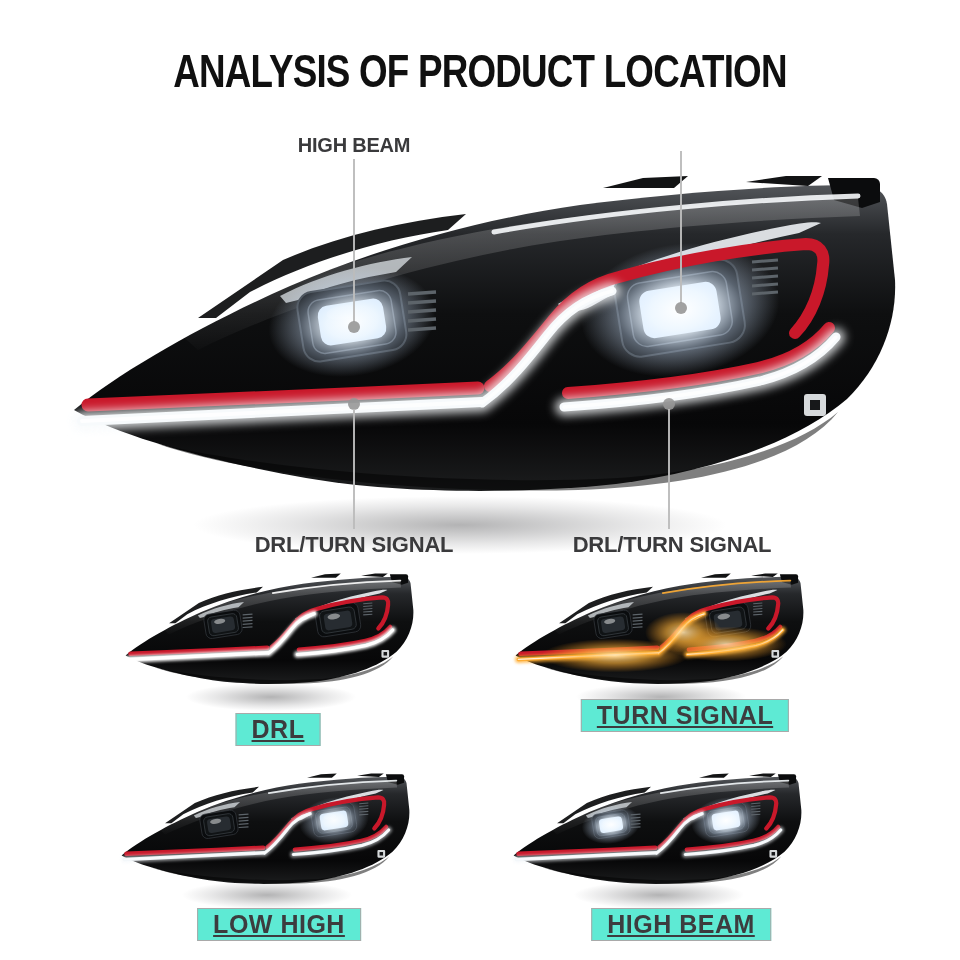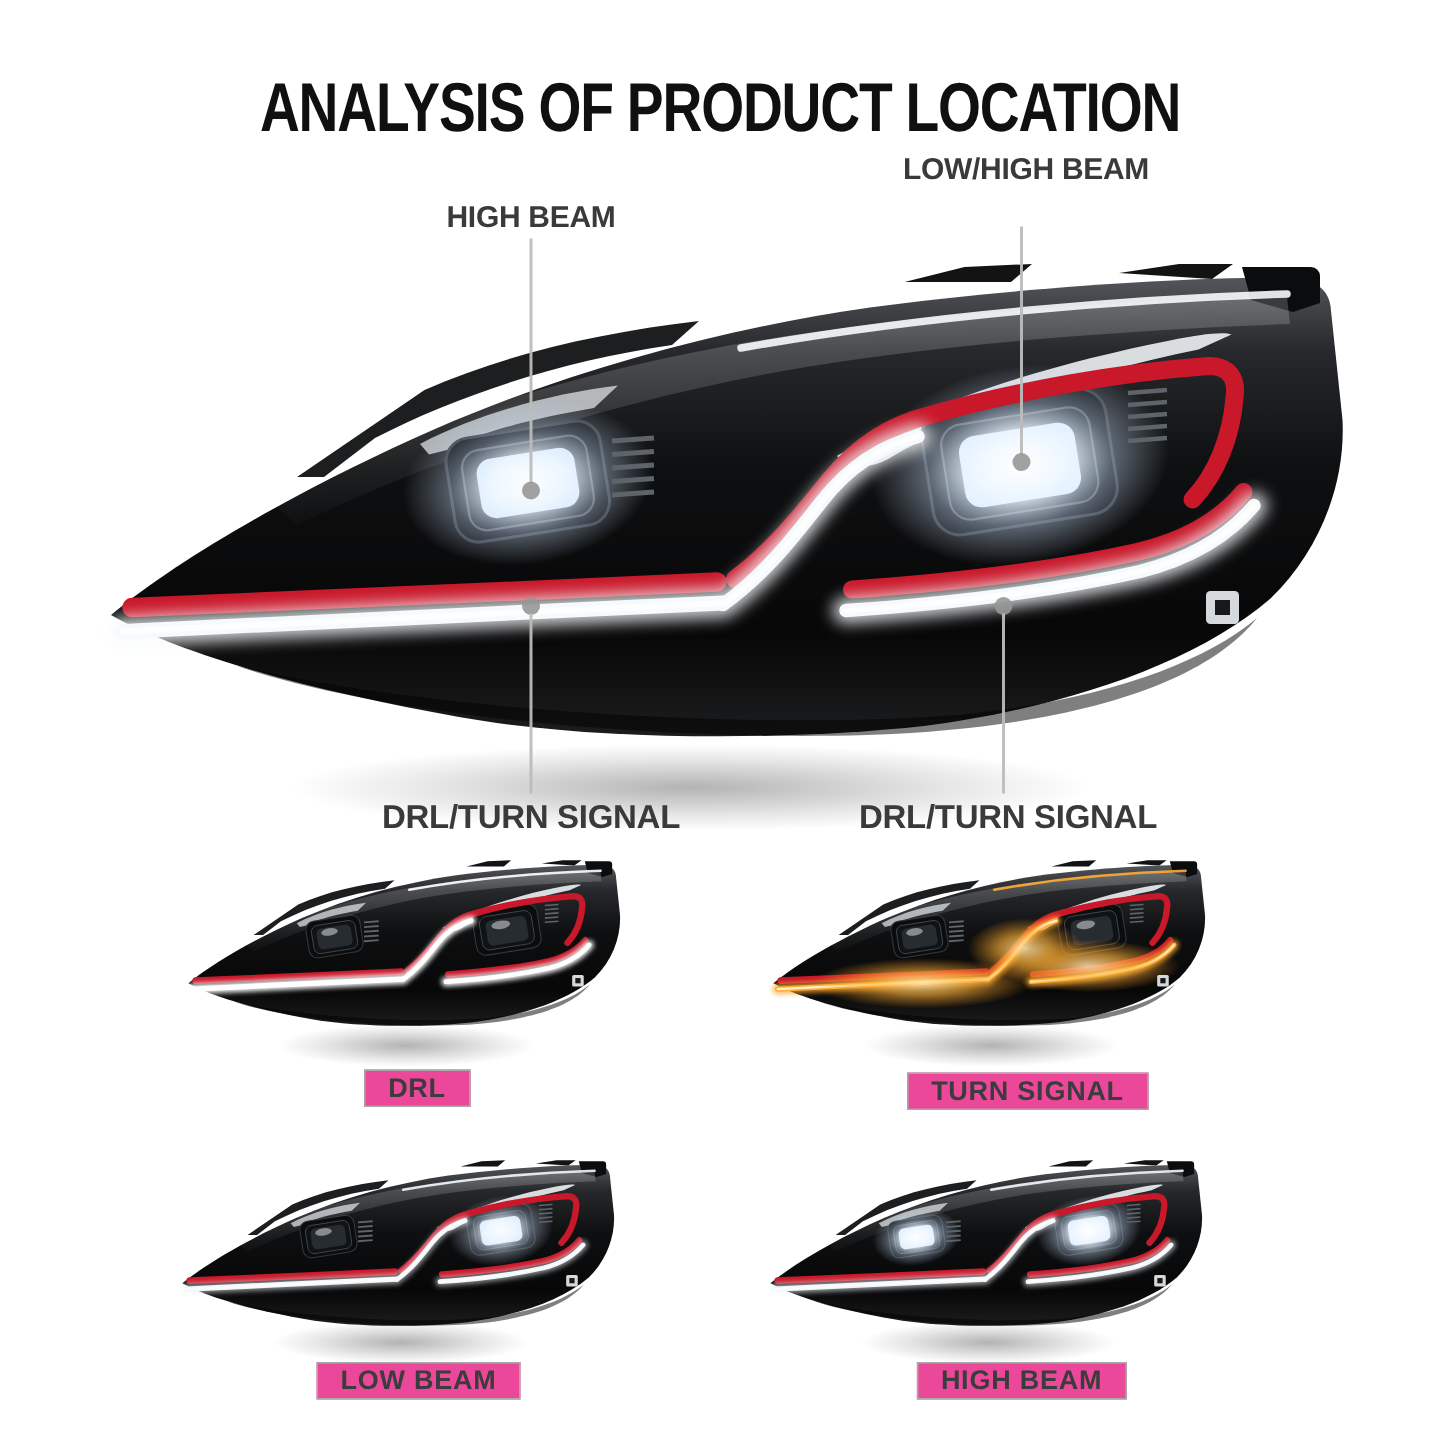--- a/index.html
+++ b/index.html
@@ -54,26 +54,26 @@
     background:radial-gradient(ellipse 50% 50% at 50% 50%,
       rgba(104,104,106,.5), rgba(162,162,164,.26) 48%, rgba(255,255,255,0) 74%);}
   #refl-main{left:100px;top:486px;width:720px;height:78px;}
   #refl-t1{left:156px;top:678px;width:230px;height:38px;}
   #refl-t2{left:546px;top:678px;width:230px;height:38px;}
   #refl-t3{left:152px;top:876px;width:230px;height:38px;}
   #refl-t4{left:544px;top:876px;width:230px;height:38px;}
   
   .thumb-label{
     position:absolute;transform:translateX(-50%);
-    background:#ec4899;border:1px solid #a9a9a9;
-    padding:1px 15px;font-size:18px;font-weight:bold;color:#3c3c3e;
-    letter-spacing:.5px;white-space:nowrap;
+    background:#5eead4;border:1px solid #a9a9a9;
+    padding:1px 15px;font-size:25px;font-weight:bold;color:#3c3c3e;
+    letter-spacing:.5px;white-space:nowrap;text-decoration:underline;
   }
   #tl-1{left:278px;top:713px;}
-  #tl-2{left:685px;top:715px;text-align:center;}
+  #tl-2{left:685px;top:699px;text-align:center;}
   #tl-3{left:279px;top:908px;}
   #tl-4{left:681px;top:908px;}
 </style>
 </head>
 <body>
 
 <svg width="0" height="0" style="position:absolute" aria-hidden="true">
   <defs>
     <linearGradient id="gBody" x1="0" y1="0" x2="0" y2="1">
       <stop offset="0" stop-color="#53565a"></stop>
@@ -201,21 +201,20 @@
 <div class="refl" id="refl-main"></div>
 <svg class="hl m-main" id="hl-main" viewBox="0 0 856 336">
   <use href="#hl-sym"></use>
 </svg>
 
 <div class="co-label" id="co-high-label">HIGH BEAM</div>
 <div class="co-line" id="co-high-line"></div>
 <div class="co-dot" id="co-high-dot"></div>
 
 <div class="co-label" id="co-led-label">
-  <div>LOW/HIGH BEAM</div>
 </div>
 <div class="co-line" id="co-led-line"></div>
 <div class="co-dot" id="co-led-dot"></div>
 
 <div class="co-dot" id="co-dtl-dot"></div>
 <div class="co-line" id="co-dtl-line"></div>
 <div class="co-label" id="co-dtl-label">DRL/TURN SIGNAL</div>
 
 <div class="co-dot" id="co-dtr-dot"></div>
 <div class="co-line" id="co-dtr-line"></div>
@@ -230,19 +229,19 @@
 <div class="refl" id="refl-t2"></div>
 <svg class="hl m-turn" id="hl-t2" viewBox="0 0 856 336">
     <use href="#hl-sym"></use>
   </svg>
 <div class="thumb-label" id="tl-2">TURN SIGNAL</div>
 
 <div class="refl" id="refl-t3"></div>
 <svg class="hl m-low" id="hl-t3" viewBox="0 0 856 336">
     <use href="#hl-sym"></use>
   </svg>
-<div class="thumb-label" id="tl-3">LOW BEAM</div>
+<div class="thumb-label" id="tl-3">LOW HIGH</div>
 
 <div class="refl" id="refl-t4"></div>
 <svg class="hl m-high" id="hl-t4" viewBox="0 0 856 336">
     <use href="#hl-sym"></use>
   </svg>
 <div class="thumb-label" id="tl-4">HIGH BEAM</div>
 
 </body></html>

